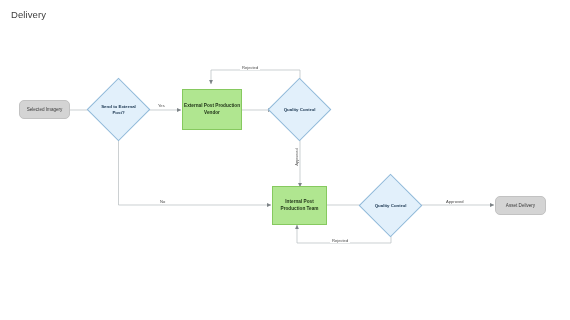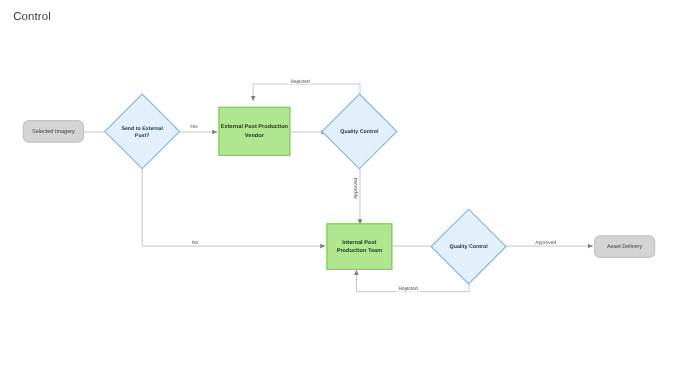--- a/index.html
+++ b/index.html
@@ -58,21 +58,21 @@
     white-space:nowrap;
     line-height:1;
   }
   .edge-label.vert{transform:rotate(-90deg);transform-origin:center center;}
 </style>
 </head>
 <body>
 
 <div id="canvas">
 
-  <div class="title">Control</div>
+  <div class="title">Delivery</div>
 
   <svg class="wires" viewBox="0 0 570 320">
     <defs>
       <marker id="arw" markerWidth="5" markerHeight="5" refX="4.2" refY="2" orient="auto" markerUnits="userSpaceOnUse">
         <path d="M0,0 L4.4,2 L0,4 z" fill="#7d8387"></path>
       </marker>
     </defs>
     <g stroke="#b6bbbf" stroke-width="0.7" fill="none">
 
       <path d="M70,110 L96,110" marker-end="url(#arw)"></path>

